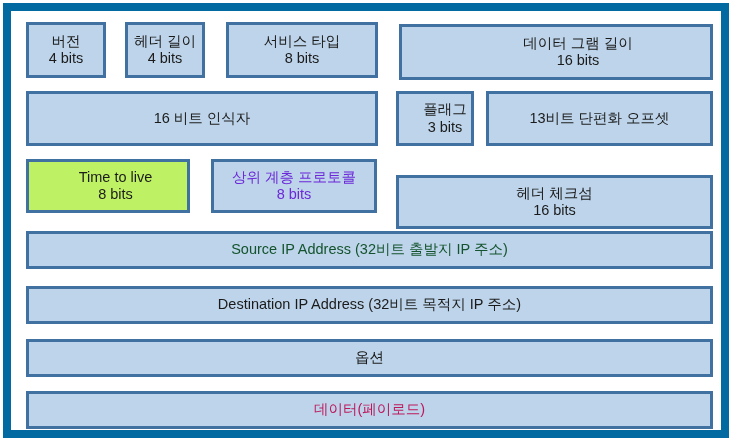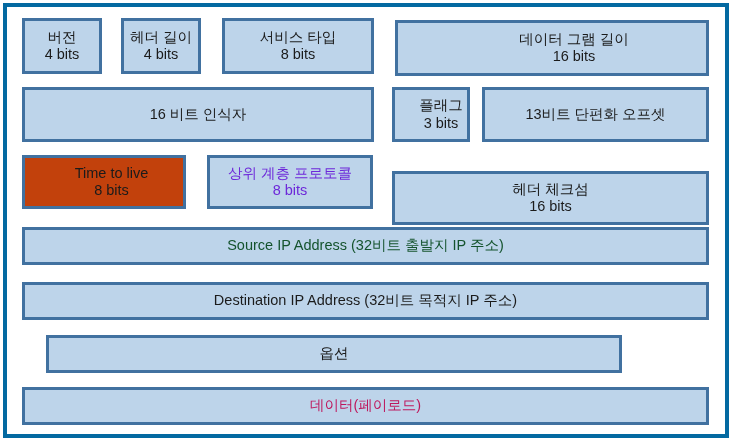--- a/index.html
+++ b/index.html
@@ -19,21 +19,21 @@
     overflow: hidden;
   }
   
   .frame {
     position: absolute;
     left: 3px;
     top: 3px;
     width: 726px;
     height: 435px;
     box-sizing: border-box;
-    border: 4px solid #0369a1;
+    border: 8px solid #0369a1;
     background: #ffffff;
   }
   .field {
     position: absolute;
     box-sizing: border-box;
     background: #bdd4ea;
     border: 3px solid #4171a0;
     display: flex;
     flex-direction: column;
     align-items: center;
@@ -73,39 +73,39 @@
         <div class="field" style="left: 15px; top: 80px; width: 352px; height: 55px; background: rgb(189, 212, 234); border-color: rgb(65, 113, 160); color: rgb(27, 27, 27);">
           <span class="l1">16 비트 인식자</span>
         </div>
         <div class="field" style="left: 385px; top: 80px; width: 78px; height: 55px; background: rgb(189, 212, 234); border-color: rgb(65, 113, 160); color: rgb(27, 27, 27); padding-left: 20px;">
           <span class="l1">플래그</span>
           <span class="l2">3 bits</span>
         </div>
         <div class="field" style="left: 475px; top: 80px; width: 227px; height: 55px; background: rgb(189, 212, 234); border-color: rgb(65, 113, 160); color: rgb(27, 27, 27);">
           <span class="l1">13비트 단편화 오프셋</span>
         </div>
-        <div class="field" style="left: 15px; top: 148px; width: 164px; height: 54px; background: #c2410c; border-color: rgb(65, 113, 160); color: rgb(27, 27, 27); padding-left: 15px;">
+        <div class="field" style="left: 15px; top: 148px; width: 164px; height: 54px; background: #bef264; border-color: rgb(65, 113, 160); color: rgb(27, 27, 27); padding-left: 15px;">
           <span class="l1">Time to live</span>
           <span class="l2">8 bits</span>
         </div>
         <div class="field" style="left: 200px; top: 148px; width: 166px; height: 54px; background: rgb(189, 212, 234); border-color: rgb(65, 113, 160); color: #6d28d9;">
           <span class="l1">상위 계층 프로토콜</span>
           <span class="l2">8 bits</span>
         </div>
         <div class="field" style="left: 385px; top: 164px; width: 317px; height: 54px; background: rgb(189, 212, 234); border-color: rgb(65, 113, 160); color: rgb(27, 27, 27);">
           <span class="l1">헤더 체크섬</span>
           <span class="l2">16 bits</span>
         </div>
         <div class="field" style="left: 15px; top: 220px; width: 687px; height: 38px; background: rgb(189, 212, 234); border-color: rgb(65, 113, 160); color: #14532d;">
           <span class="l1">Source IP Address (32비트 출발지 IP 주소)</span>
         </div>
         <div class="field" style="left: 15px; top: 275px; width: 687px; height: 38px; background: rgb(189, 212, 234); border-color: rgb(65, 113, 160); color: rgb(27, 27, 27);">
           <span class="l1">Destination IP Address (32비트 목적지 IP 주소)</span>
         </div>
-        <div class="field" style="left: 15px; top: 328px; width: 576px; height: 38px; background: rgb(189, 212, 234); border-color: rgb(65, 113, 160); color: rgb(27, 27, 27); margin-left: 24px;">
+        <div class="field" style="left: 15px; top: 328px; width: 687px; height: 38px; background: rgb(189, 212, 234); border-color: rgb(65, 113, 160); color: rgb(27, 27, 27);">
           <span class="l1">옵션</span>
         </div>
         <div class="field" style="left: 15px; top: 380px; width: 687px; height: 38px; background: rgb(189, 212, 234); border-color: rgb(65, 113, 160); color: #be185d;">
           <span class="l1">데이터(페이로드)</span>
         </div>
       </div>
   </div>
 </div>
 
 </body></html>

